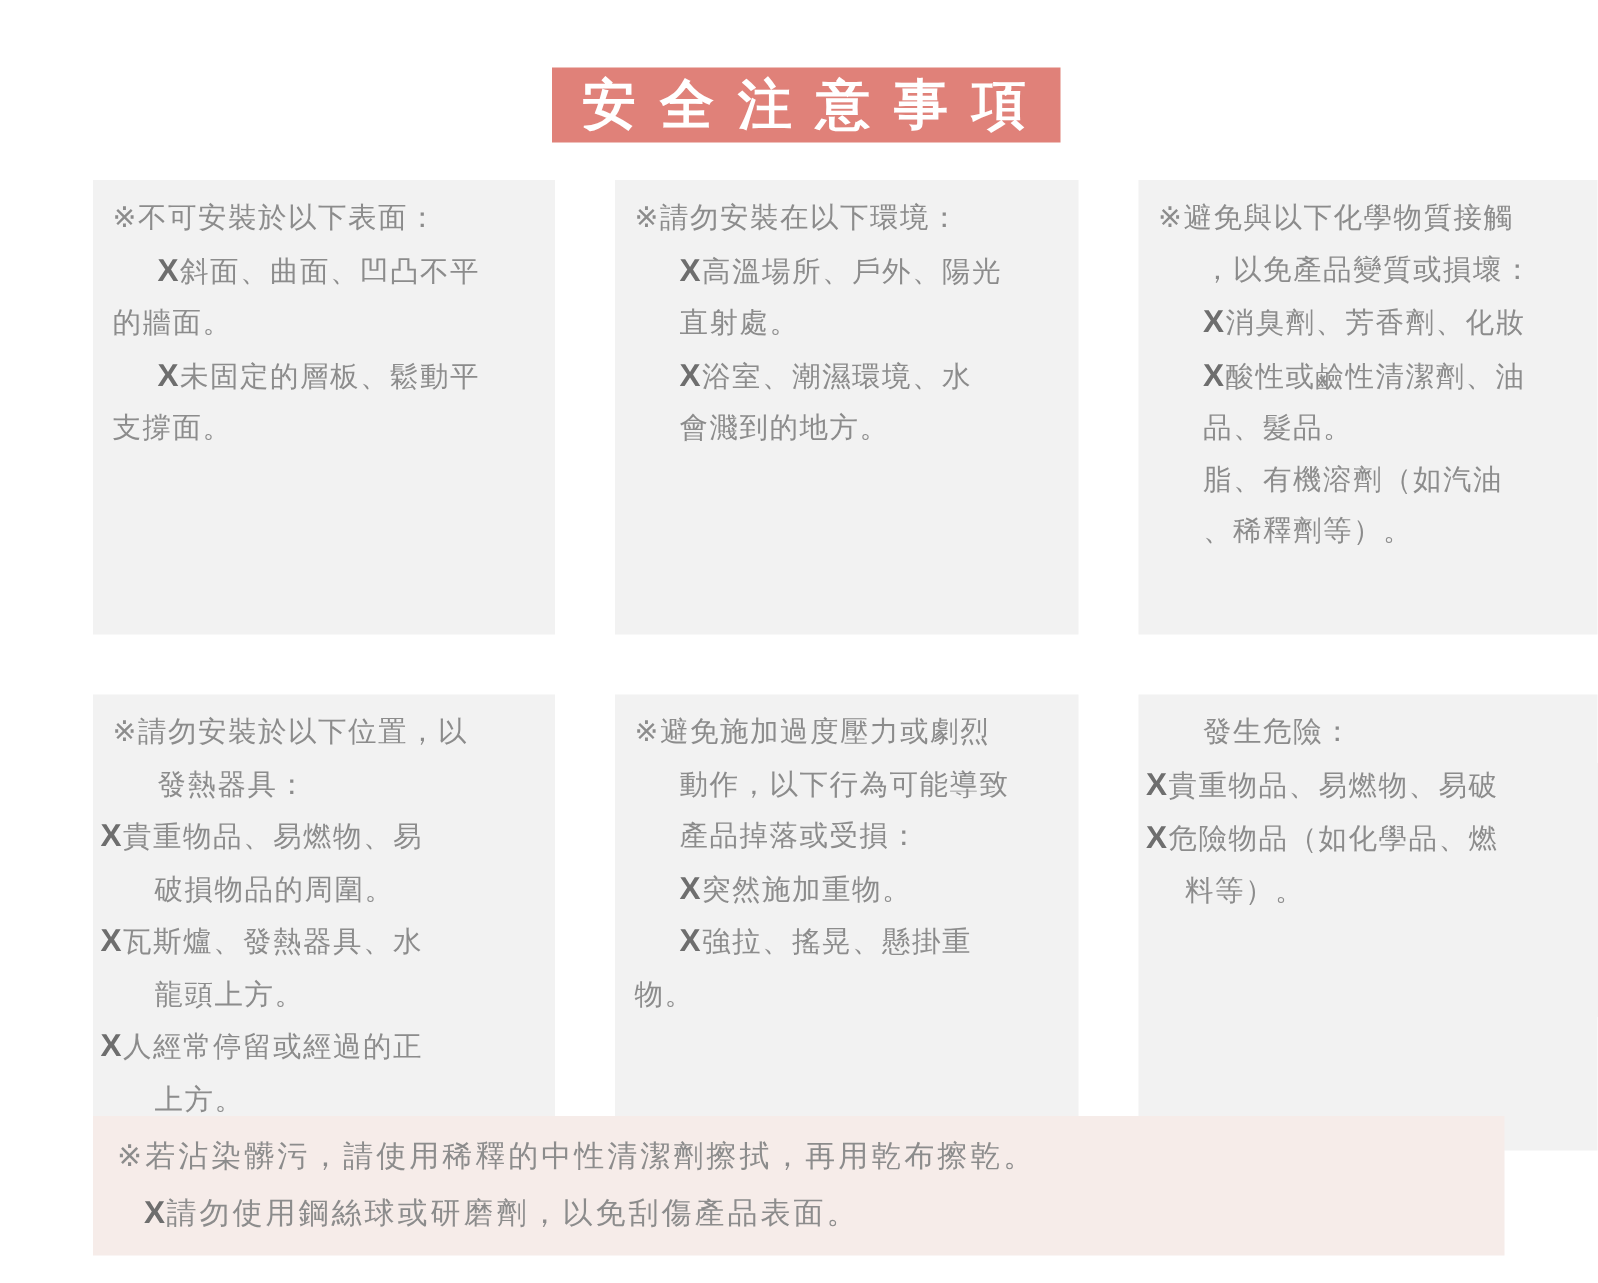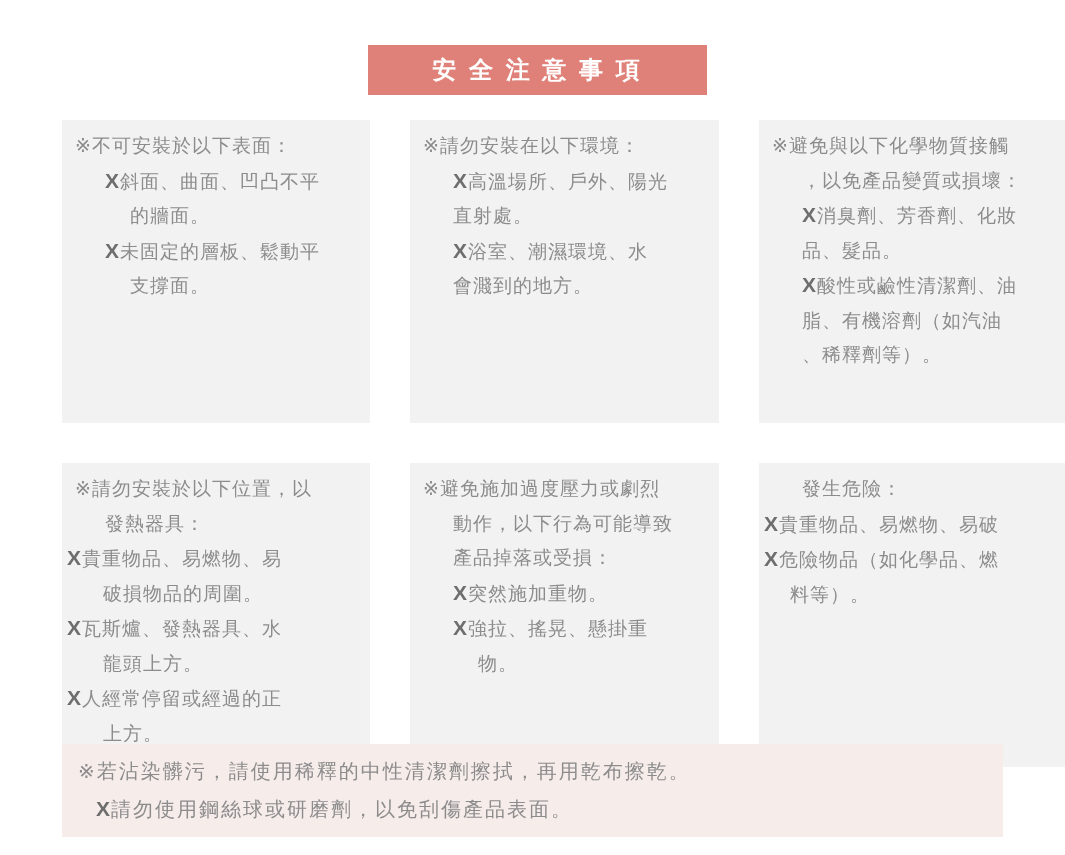--- a/index.html
+++ b/index.html
@@ -5,41 +5,41 @@
   html,body{margin:0;padding:0;}
   body{
     width:1065px;height:855px;position:relative;overflow:hidden;
     background:#ffffff;
     font-family:"Liberation Sans","DejaVu Sans",sans-serif;
   }
   .banner{
     position:absolute;left:368px;top:45px;width:339px;height:50px;
     background:#e08179;color:#ffffff;
     display:flex;align-items:center;justify-content:center;
-    font-size:24px;font-weight:bold;letter-spacing:3px;
+    font-size:36px;font-weight:bold;letter-spacing:3px;
   }
   .grid{
     position:absolute;left:62px;top:120px;width:941px;
     display:grid;
     grid-template-columns:308px 309px 310px;
     grid-template-rows:303px 304px;
     column-gap:7px;row-gap:10px;gap:40px;
   }
   .box{
     background:#f2f2f2;
     box-sizing:border-box;
     padding:9px 8px 0 13px;
     color:#8c8c8c;
     font-size:19px;letter-spacing:1px;
     overflow:hidden;
   }
   .line{line-height:34.5px;white-space:nowrap;}
   .i0{margin-left:0;}
   .i1{margin-left:30px;}
-  .i2{margin-left:55px;}
+  .i2{}
   .i3{margin-left:28px;}
   .i4{margin-left:-8px;}
   .i5{margin-left:18px;}
   .xmark{
     color:#6e6e6e;font-weight:bold;font-size:21px;
     letter-spacing:0;margin-right:1px;
   }
   .note{
     position:absolute;left:62px;top:744px;width:941px;height:93px;
     background:#f6ece9;box-sizing:border-box;
@@ -68,22 +68,22 @@
       <div class="line i0"><span>※請勿安裝在以下環境：</span></div>
       <div class="line i1"><span class="xmark">X</span><span>高溫場所、戶外、陽光</span></div>
       <div class="line i1"><span>直射處。</span></div>
       <div class="line i1"><span class="xmark">X</span><span>浴室、潮濕環境、水</span></div>
       <div class="line i1"><span>會濺到的地方。</span></div>
     </div>
   <div class="box">
       <div class="line i0"><span>※避免與以下化學物質接觸</span></div>
       <div class="line i1"><span>，以免產品變質或損壞：</span></div>
       <div class="line i1"><span class="xmark">X</span><span>消臭劑、芳香劑、化妝</span></div>
+      <div class="line i1"><span class="xmark">X</span><span>酸性或鹼性清潔劑、油</span></div>
       <div class="line i1"><span>品、髮品。</span></div>
-      <div class="line i1"><span class="xmark">X</span><span>酸性或鹼性清潔劑、油</span></div>
       <div class="line i1"><span>脂、有機溶劑（如汽油</span></div>
       <div class="line i1"><span>、稀釋劑等）。</span></div>
     </div>
   <div class="box">
       <div class="line i0"><span>※請勿安裝於以下位置，以</span></div>
       <div class="line i1"><span>發熱器具：</span></div>
       <div class="line i4"><span class="xmark">X</span><span>貴重物品、易燃物、易</span></div>
       <div class="line i3"><span>破損物品的周圍。</span></div>
       <div class="line i4"><span class="xmark">X</span><span>瓦斯爐、發熱器具、水</span></div>
       <div class="line i3"><span>龍頭上方。</span></div>

